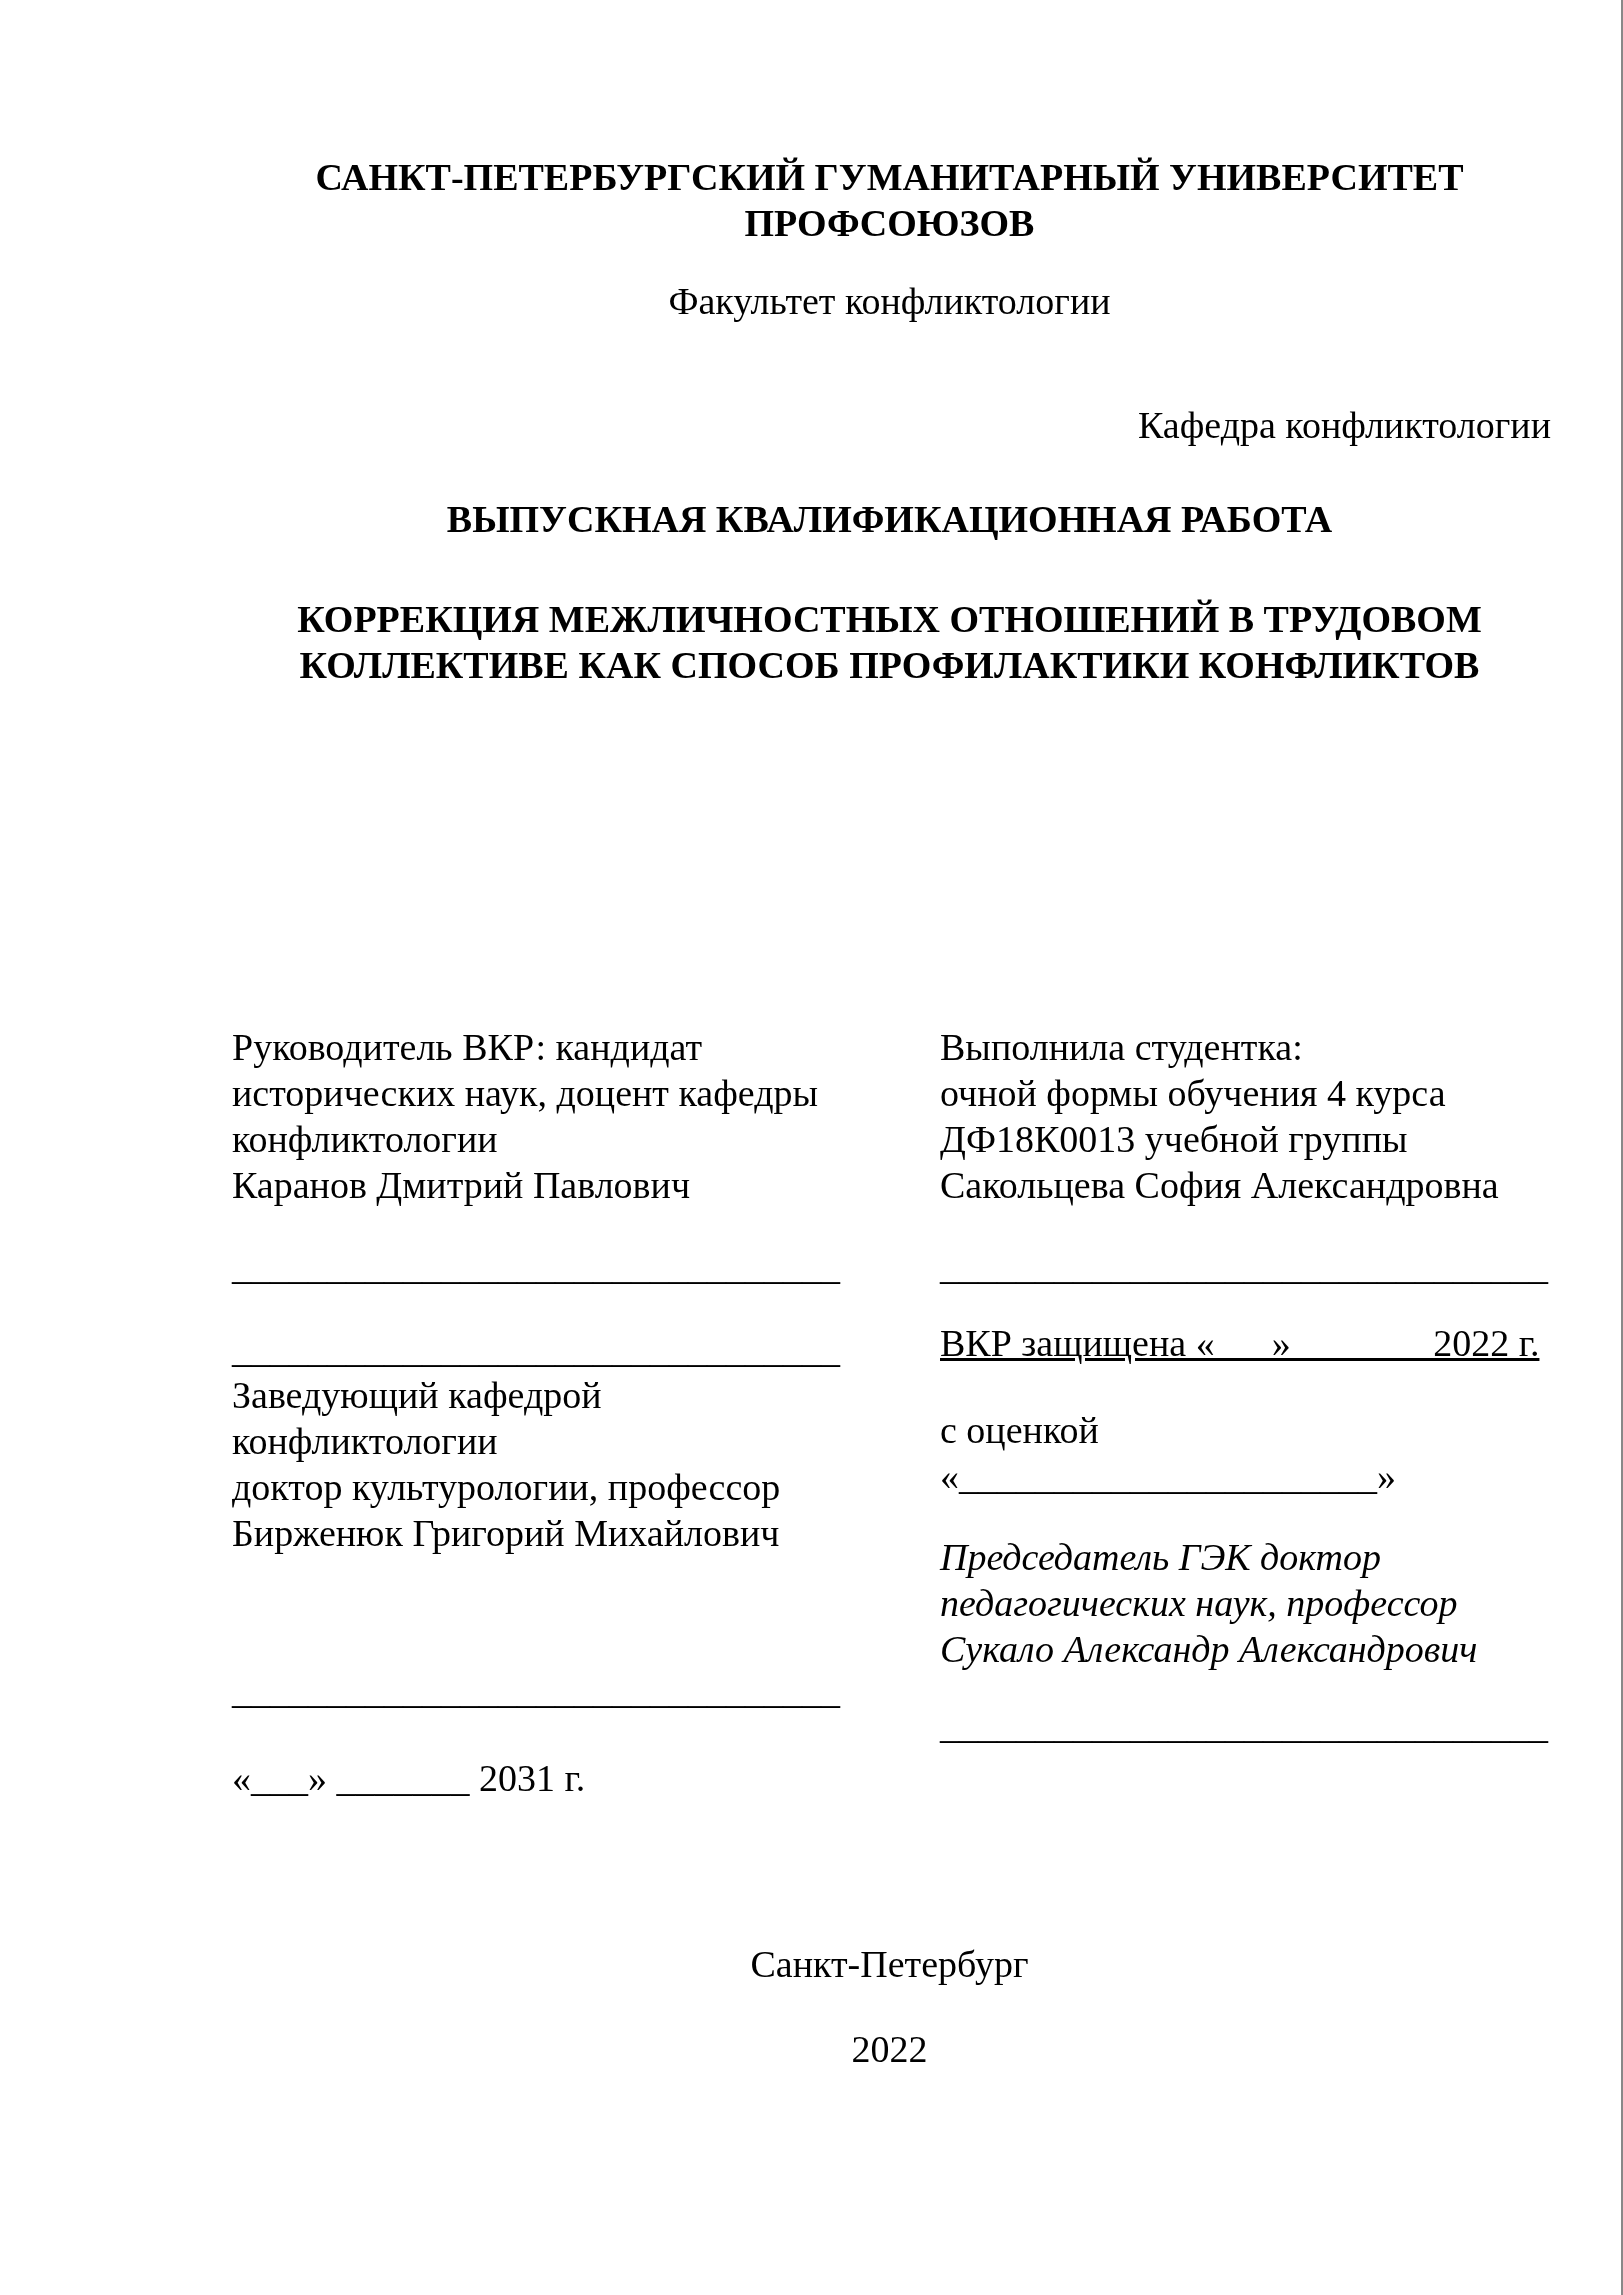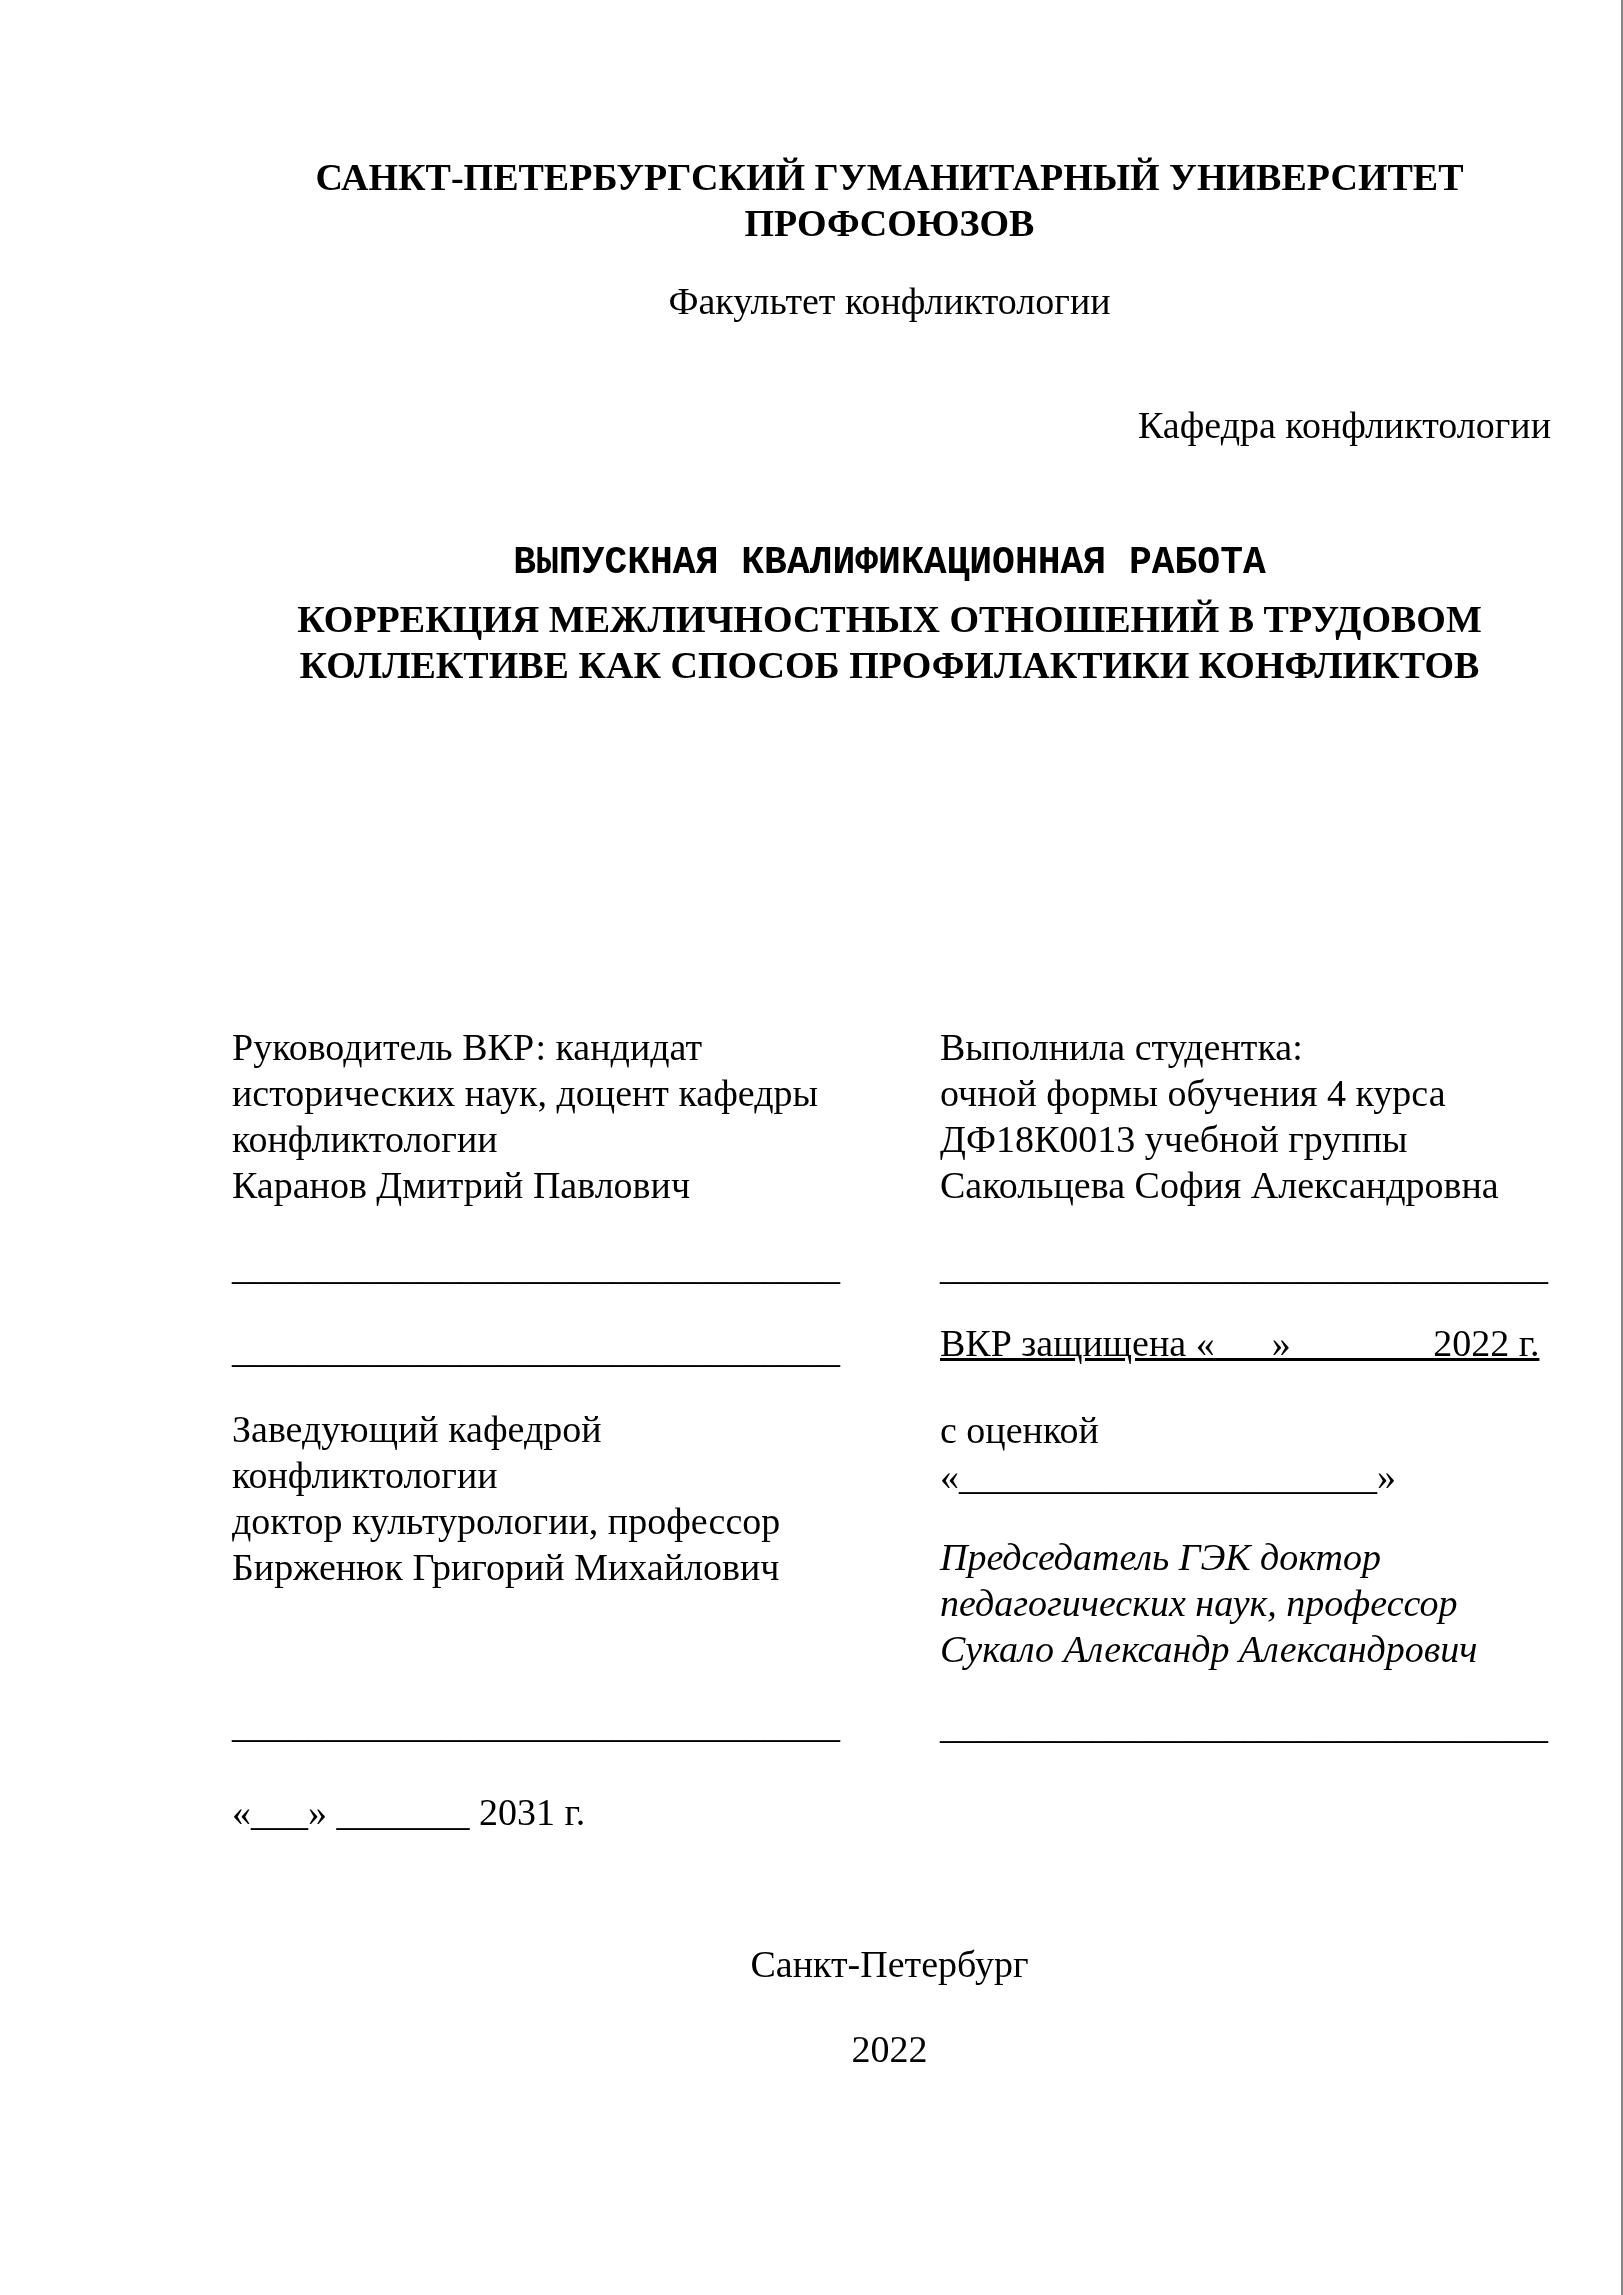--- a/index.html
+++ b/index.html
@@ -39,21 +39,21 @@
   }
   .col-left  { left: 232px;  width: 675px; }
   .col-right { left: 940px; width: 652px; }
   .sigline {
     letter-spacing: 0;
     white-space: nowrap;
   }
   
   .l-sig1 { margin-top: 35px; }
   .l-sig2 { margin-top: 37px; }
-  .l-head { margin-top: 34px; }
+  .l-head { }
   .l-sig3 { margin-top: 111px; }
   .l-date { margin-top: 42px; }
   
   .r-sig1 { margin-top: 35px; }
   .r-def  { margin-top: 31px; text-decoration: underline; }
   .r-grade { margin-top: 41px; }
   .r-chair { margin-top: 35px; font-style: italic; }
   .r-sig2 { margin-top: 30px; }
 </style>
 </head>
@@ -61,21 +61,21 @@
 
 <div class="page">
 
   <div class="centerband bold ml" style="top:154px;">САНКТ-ПЕТЕРБУРГСКИЙ ГУМАНИТАРНЫЙ УНИВЕРСИТЕТ
 ПРОФСОЮЗОВ</div>
 
   <div class="centerband" style="top:278px;">Факультет конфликтологии</div>
 
   <div class="rightband" style="top:362px;">Кафедра конфликтологии</div>
 
-  <div class="centerband bold" style="top:540px;font-family:Liberation Mono, monospace;">ВЫПУСКНАЯ КВАЛИФИКАЦИОННАЯ РАБОТА</div>
+  <div class="centerband bold" style="top:496px;">ВЫПУСКНАЯ КВАЛИФИКАЦИОННАЯ РАБОТА</div>
 
   <div class="centerband bold ml" style="top:596px;">КОРРЕКЦИЯ МЕЖЛИЧНОСТНЫХ ОТНОШЕНИЙ В ТРУДОВОМ
 КОЛЛЕКТИВЕ КАК СПОСОБ ПРОФИЛАКТИКИ КОНФЛИКТОВ</div>
 
 
   <div class="col col-left">
     <div class="ml">Руководитель ВКР: кандидат
 исторических наук, доцент кафедры
 конфликтологии
 Каранов Дмитрий Павлович</div>

